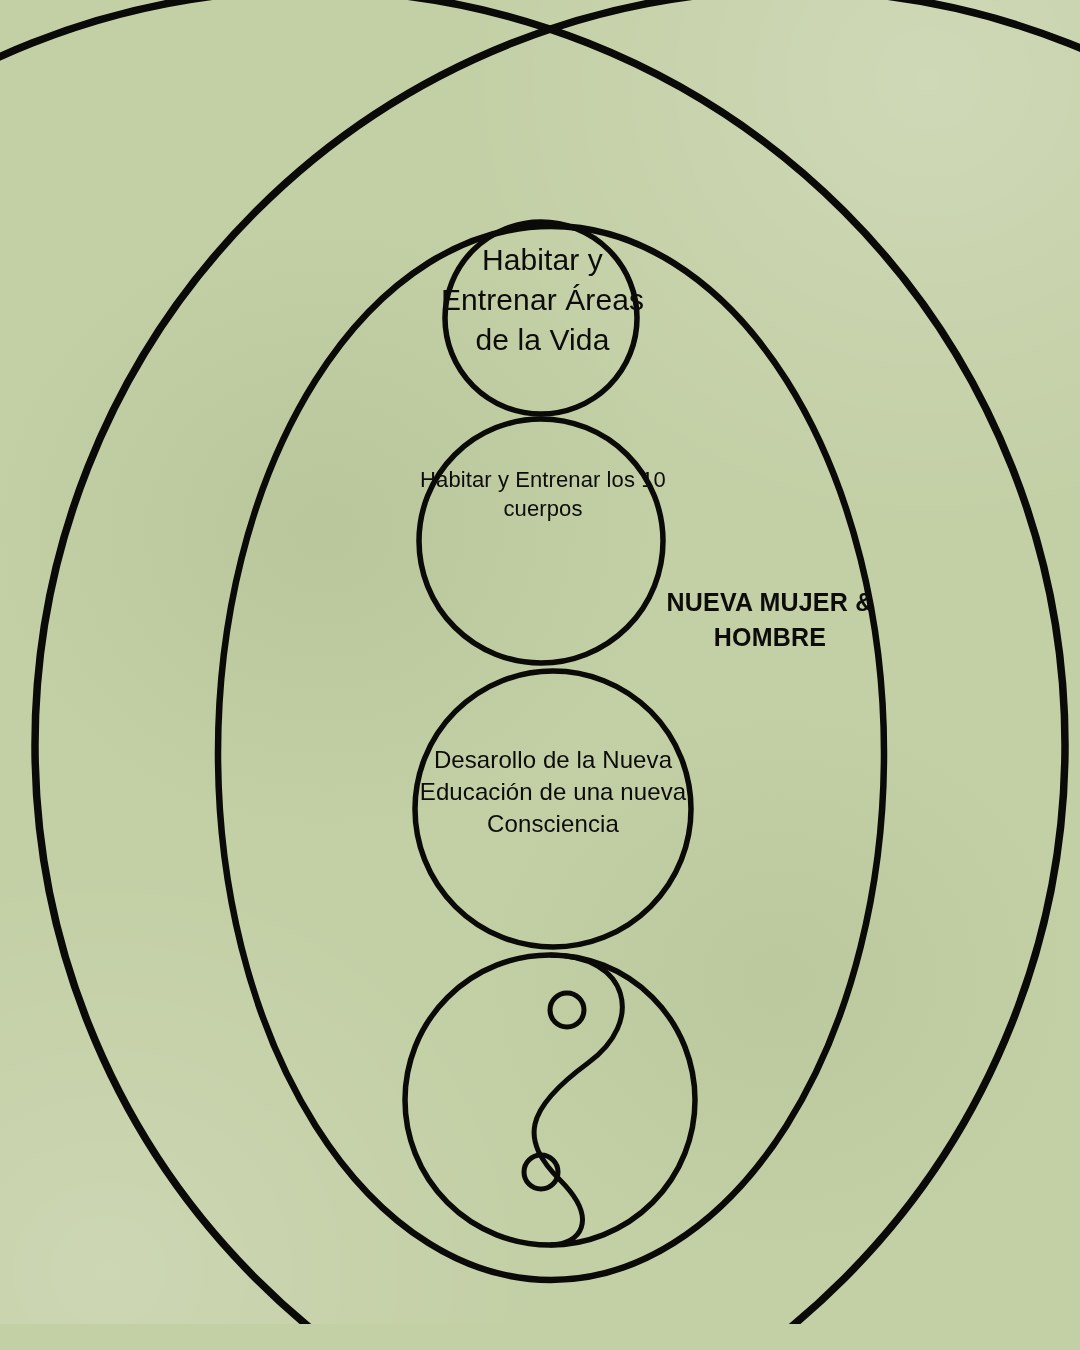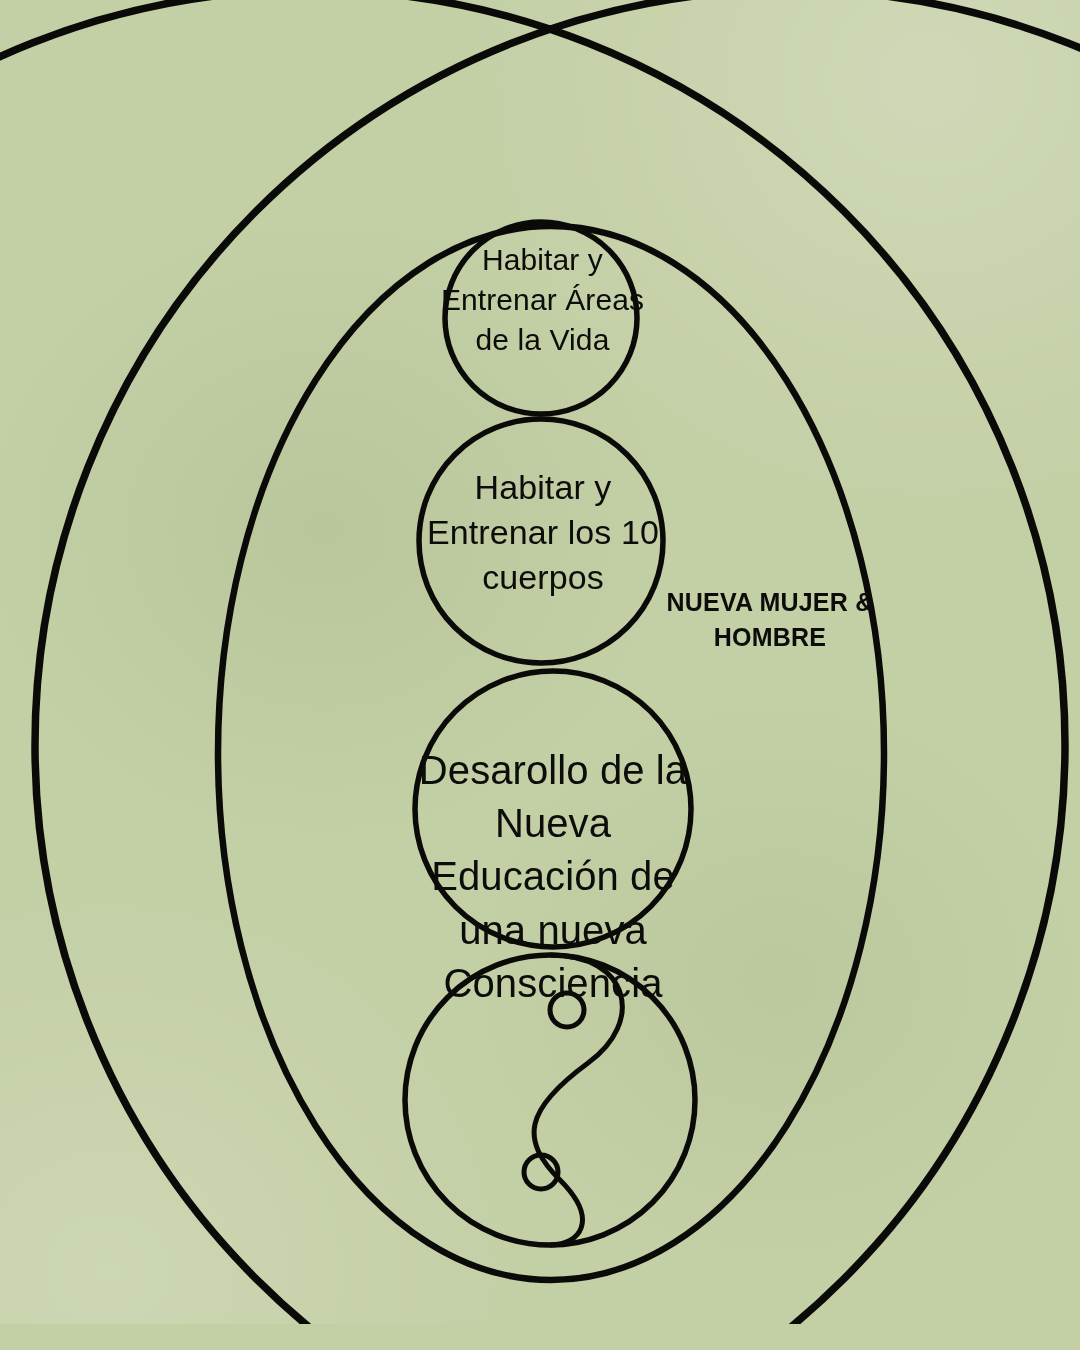--- a/index.html
+++ b/index.html
@@ -55,25 +55,25 @@
   }
   .node-label {
     font-weight: 400;
   }
   #label-areas {
     left: 440px; top: 240px; width: 205px;
     font-size: 30px; line-height: 1.34;
   }
   #label-cuerpos {
     left: 418px; top: 465px; width: 250px;
-    font-size: 34px; line-height: 1.33;
+    font-size: 22px; line-height: 1.33;
   }
   #label-educacion {
     left: 408px; top: 744px; width: 290px;
-    font-size: 40px; line-height: 1.33;
+    font-size: 24px; line-height: 1.33;
   }
   #label-title {
     left: 650px; top: 585px; width: 240px;
     font-size: 25px;
     font-weight: 700;
     line-height: 1.38;
     letter-spacing: 0.2px;
   }
 </style>
 </head>

